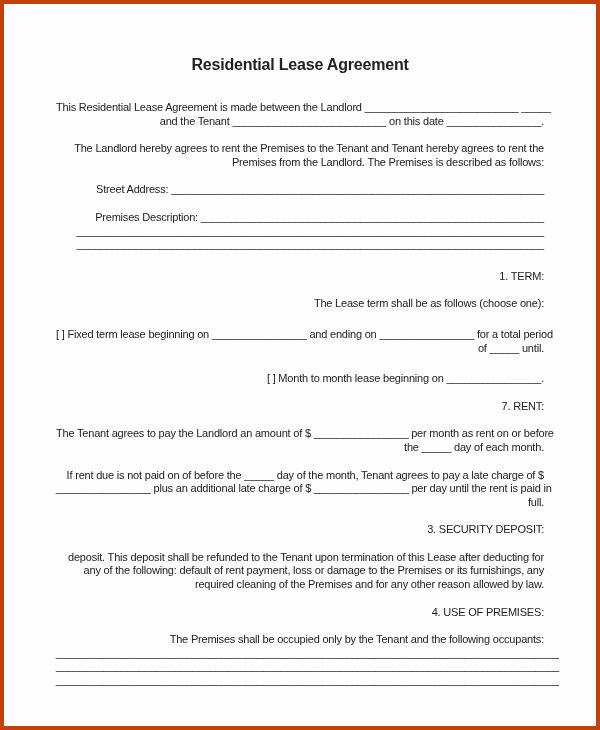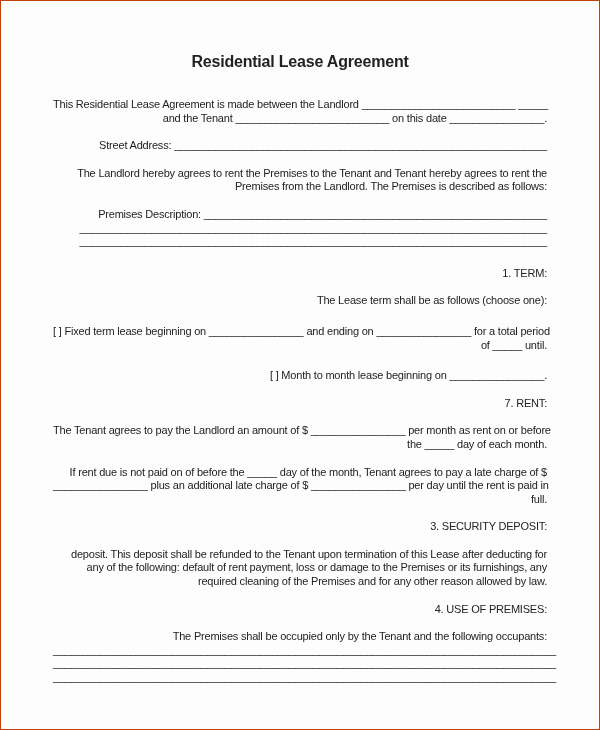--- a/index.html
+++ b/index.html
@@ -2,21 +2,21 @@
 <html><head>
 <meta charset="utf-8">
 <style>
   html, body { margin: 0; padding: 0; background: #ffffff; }
   .page {
     position: relative;
     width: 600px;
     height: 730px;
     box-sizing: border-box;
     background: #fdfdfd;
-    border: 1px solid #c2410c;
+    border: 4px solid #c2410c;
     padding: 51px 52px 0 52px;
     overflow: hidden;
     font-family: "Liberation Sans", sans-serif;
     font-size: 11px;
     line-height: 13.6px;
     letter-spacing: -0.2px;
     color: #222222;
   }
   .title {
     margin: 0 0 26px 0;
@@ -40,26 +40,26 @@
 <div class="page">
 
   <h1 class="title">Residential Lease Agreement</h1>
 
   <div class="block">
     <div class="line">This Residential Lease Agreement is made between the Landlord __________________________ _____</div>
     <div class="line">and the Tenant __________________________ on this date ________________.</div>
   </div>
 
   <div class="block">
-    <div class="line">Street Address: _______________________________________________________________</div>
+    <div class="line">The Landlord hereby agrees to rent the Premises to the Tenant and Tenant hereby agrees to rent the</div>
+    <div class="line">Premises from the Landlord. The Premises is described as follows:</div>
   </div>
 
   <div class="block">
-    <div class="line">The Landlord hereby agrees to rent the Premises to the Tenant and Tenant hereby agrees to rent the</div>
-    <div class="line">Premises from the Landlord. The Premises is described as follows:</div>
+    <div class="line">Street Address: _______________________________________________________________</div>
   </div>
 
   <div class="block">
     <div class="line">Premises Description: __________________________________________________________</div>
     <div class="line">_______________________________________________________________________________</div>
     <div class="line">_______________________________________________________________________________</div>
   </div>
 
   <div class="block g18 heading">1. TERM:</div>
 

